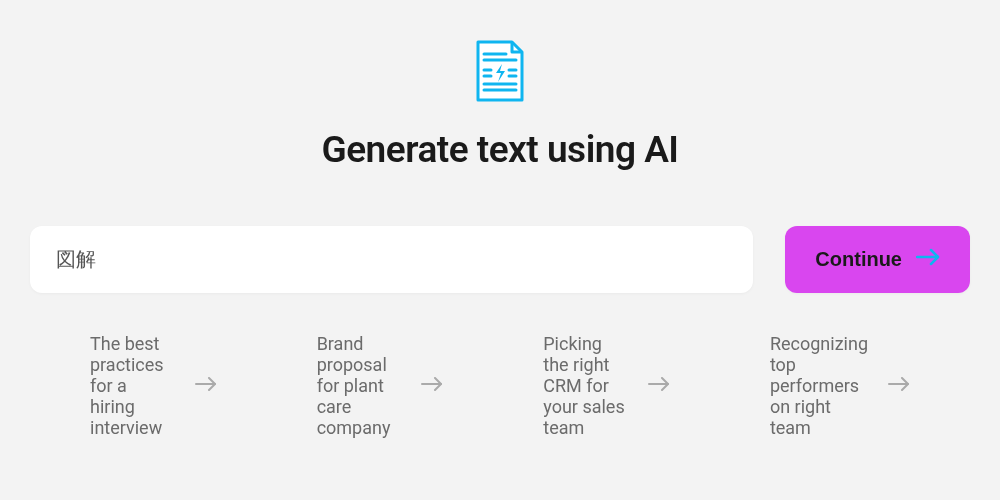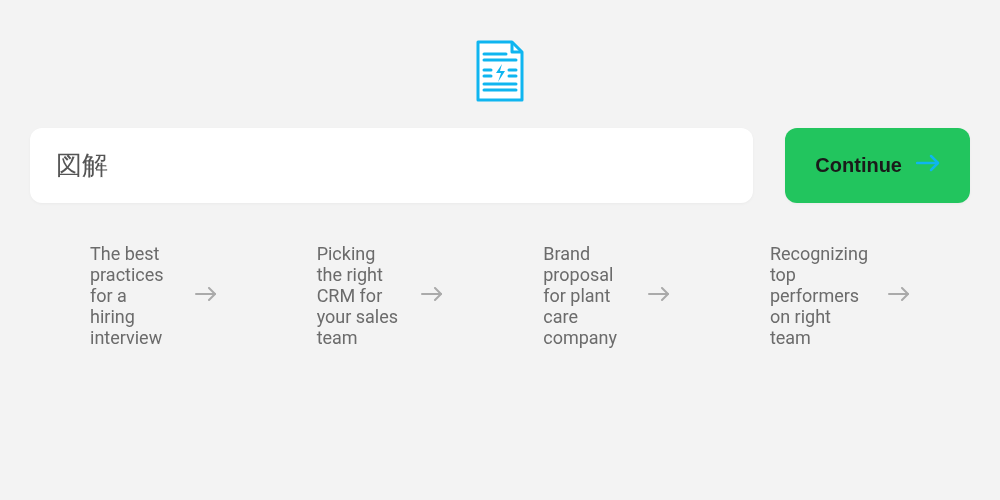--- a/index.html
+++ b/index.html
@@ -37,27 +37,27 @@
       width: 100%;
       align-items: stretch;
       margin-bottom: 40px;
     }
     .prompt-input {
       flex: 1;
       background: #ffffff;
       border: none;
       border-radius: 12px;
       padding: 22px 26px;
-      font-size: 26px;
+      font-size: 20px;
       color: #555;
       outline: none;
       box-shadow: 0 1px 3px rgba(0,0,0,0.04);
     }
     .continue-button {
-      background: #22c55e;
+      background: #d946ef;
       border: none;
       border-radius: 12px;
       padding: 0 30px;
       font-size: 20px;
       font-weight: 600;
       color: #1a1a1a;
       cursor: pointer;
       display: flex;
       align-items: center;
       gap: 14px;
@@ -104,20 +104,21 @@
       <line x1="10" y1="44" x2="42" y2="44" stroke="#0fb5f0" stroke-width="3" stroke-linecap="round"></line>
       <line x1="10" y1="50" x2="42" y2="50" stroke="#0fb5f0" stroke-width="3" stroke-linecap="round"></line>
       <line x1="10" y1="30" x2="17" y2="30" stroke="#0fb5f0" stroke-width="3" stroke-linecap="round"></line>
       <line x1="35" y1="30" x2="42" y2="30" stroke="#0fb5f0" stroke-width="3" stroke-linecap="round"></line>
       <line x1="10" y1="36" x2="17" y2="36" stroke="#0fb5f0" stroke-width="3" stroke-linecap="round"></line>
       <line x1="35" y1="36" x2="42" y2="36" stroke="#0fb5f0" stroke-width="3" stroke-linecap="round"></line>
       <path d="M28 24 L22 33 H27 L24 42 L31 31 H26 L28 24 Z" fill="#0fb5f0"></path>
     </svg>
   </div>
 
+  <h1 class="title">Generate text using AI</h1>
 
   <div class="input-row">
     <input type="text" class="prompt-input" value="図解" style="">
     <button class="continue-button">
       <span>Continue</span>
       <span class="arrow">
         <svg width="24" height="18" viewBox="0 0 24 18" fill="none">
           <line x1="1" y1="9" x2="22" y2="9" stroke="currentColor" stroke-width="2.5" stroke-linecap="round"></line>
           <polyline points="15,2 22,9 15,16" stroke="currentColor" stroke-width="2.5" fill="none" stroke-linecap="round" stroke-linejoin="round"></polyline>
         </svg>
@@ -129,30 +130,30 @@
     <div class="suggestion-item">
       <span class="suggestion-text">The best practices for a hiring interview</span>
       <span class="suggestion-arrow">
         <svg width="22" height="14" viewBox="0 0 22 14" fill="none">
           <line x1="1" y1="7" x2="20" y2="7" stroke="currentColor" stroke-width="2" stroke-linecap="round"></line>
           <polyline points="14,1 20,7 14,13" stroke="currentColor" stroke-width="2" fill="none" stroke-linecap="round" stroke-linejoin="round"></polyline>
         </svg>
       </span>
     </div>
     <div class="suggestion-item">
-      <span class="suggestion-text">Picking the right CRM for your sales team</span>
+      <span class="suggestion-text">Brand proposal for plant care company</span>
       <span class="suggestion-arrow">
         <svg width="22" height="14" viewBox="0 0 22 14" fill="none">
           <line x1="1" y1="7" x2="20" y2="7" stroke="currentColor" stroke-width="2" stroke-linecap="round"></line>
           <polyline points="14,1 20,7 14,13" stroke="currentColor" stroke-width="2" fill="none" stroke-linecap="round" stroke-linejoin="round"></polyline>
         </svg>
       </span>
     </div>
     <div class="suggestion-item">
-      <span class="suggestion-text">Brand proposal for plant care company</span>
+      <span class="suggestion-text">Picking the right CRM for your sales team</span>
       <span class="suggestion-arrow">
         <svg width="22" height="14" viewBox="0 0 22 14" fill="none">
           <line x1="1" y1="7" x2="20" y2="7" stroke="currentColor" stroke-width="2" stroke-linecap="round"></line>
           <polyline points="14,1 20,7 14,13" stroke="currentColor" stroke-width="2" fill="none" stroke-linecap="round" stroke-linejoin="round"></polyline>
         </svg>
       </span>
     </div>
     <div class="suggestion-item">
       <span class="suggestion-text">Recognizing top performers on right team</span>
       <span class="suggestion-arrow">

